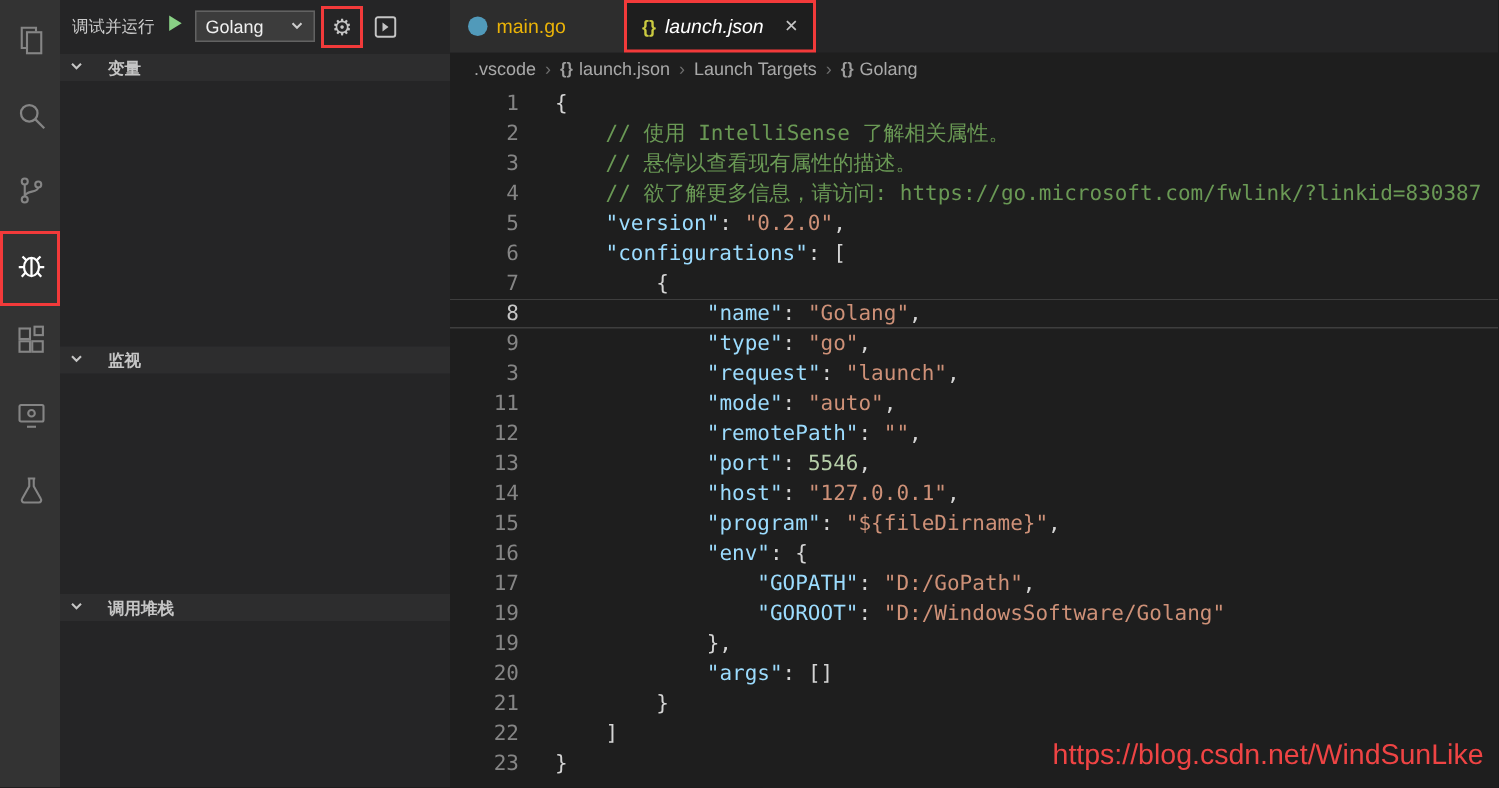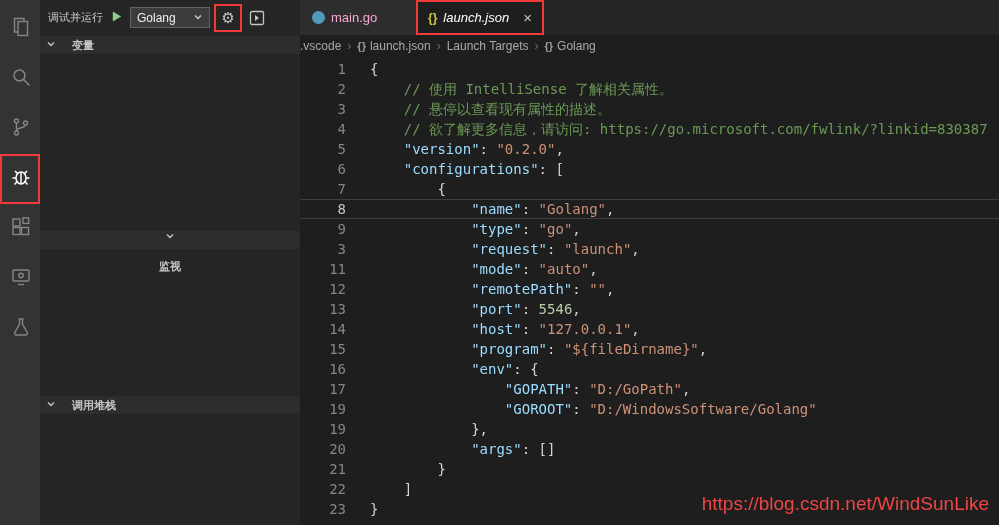--- a/index.html
+++ b/index.html
@@ -16,32 +16,32 @@
 
   
   .sidebar { position:absolute; left:40px; top:0; width:260px; height:100%; background:#252526; color:#cccccc; }
   .sb-toolbar { height:35px; display:flex; align-items:center; padding:4px 8px; gap:7px; }
   .sb-title { font-size:11px; color:#cccccc; white-space:nowrap; }
   .play-btn { display:flex; align-items:center; cursor:pointer; }
   .config-select { height:21px; width:80px; background:#3c3c3c; border:1px solid #626262; display:flex; align-items:center; justify-content:space-between; padding:0 6px; font-size:12px; color:#f0f0f0; cursor:pointer; }
   .gear { width:22px; height:22px; display:flex; align-items:center; justify-content:center; font-size:15px; color:#c5c5c5; cursor:pointer; }
   .panel-btn { width:22px; height:22px; display:flex; align-items:center; justify-content:center; color:#c5c5c5; cursor:pointer; }
   .section-header { position:absolute; left:0; width:100%; height:18px; background:#2d2d2e; display:flex; align-items:center; gap:16px; padding:0 6px; font-size:11px; font-weight:bold; color:#c5c5c5; cursor:pointer; }
-  .sh-vars { top:36px; } .sh-watch { top:231px;flex-direction:column; } .sh-callstack { top:396px; }
+  .sh-vars { top:36px; } .sh-watch { top:231px; } .sh-callstack { top:396px; }
 
   
   .main { position:absolute; left:300px; top:0; right:0; height:100%; background:#1e1e1e; }
   .tabbar { height:35px; background:#252526; display:flex; }
   .tab { display:flex; align-items:center; gap:6px; padding:0 12px; font-size:13px; cursor:pointer; min-width:116px; }
-  .tab.inactive { background:#2d2d2d; color:#f9a8d4; }
+  .tab.inactive { background:#2d2d2d; color:#eab308; }
   .tab.active { background:#1e1e1e; color:#ffffff; font-style:italic; }
   .tab-icon-go { width:13px; height:13px; border-radius:50%; background:#519aba; flex:none; }
   .tab-icon-json { color:#cbcb41; font-weight:bold; font-size:12px; font-style:normal; }
   .tab-close { margin-left:8px; color:#c5c5c5; font-size:15px; font-style:normal; cursor:pointer; }
-  .breadcrumbs { height:22px; display:flex; align-items:center; padding-left:0; font-size:12px; color:#a9a9a9; gap:6px; }
+  .breadcrumbs { height:22px; display:flex; align-items:center; padding-left:16px; font-size:12px; color:#a9a9a9; gap:6px; }
   .bc-item { display:flex; align-items:center; gap:4px; cursor:pointer; }
   .bc-icon { color:#9d9d9d; font-weight:bold; font-size:11px; }
   .bc-sep { color:#6f6f6f; }
 
   .editor { position:absolute; top:57px; left:0; right:0; bottom:0; font-family:"DejaVu Sans Mono", monospace; font-size:14px; padding-top:2px; }
   .code-line { display:flex; height:20px; line-height:20px; }
   .code-line.current { box-shadow: inset 0 1px 0 #3e3e3e, inset 0 -1px 0 #3e3e3e; }
   .ln { flex:none; width:46px; text-align:right; margin-right:24px; color:#858585; }
   .ln-current { color:#c6c6c6; }
   .lc { white-space:pre; flex:1; }

